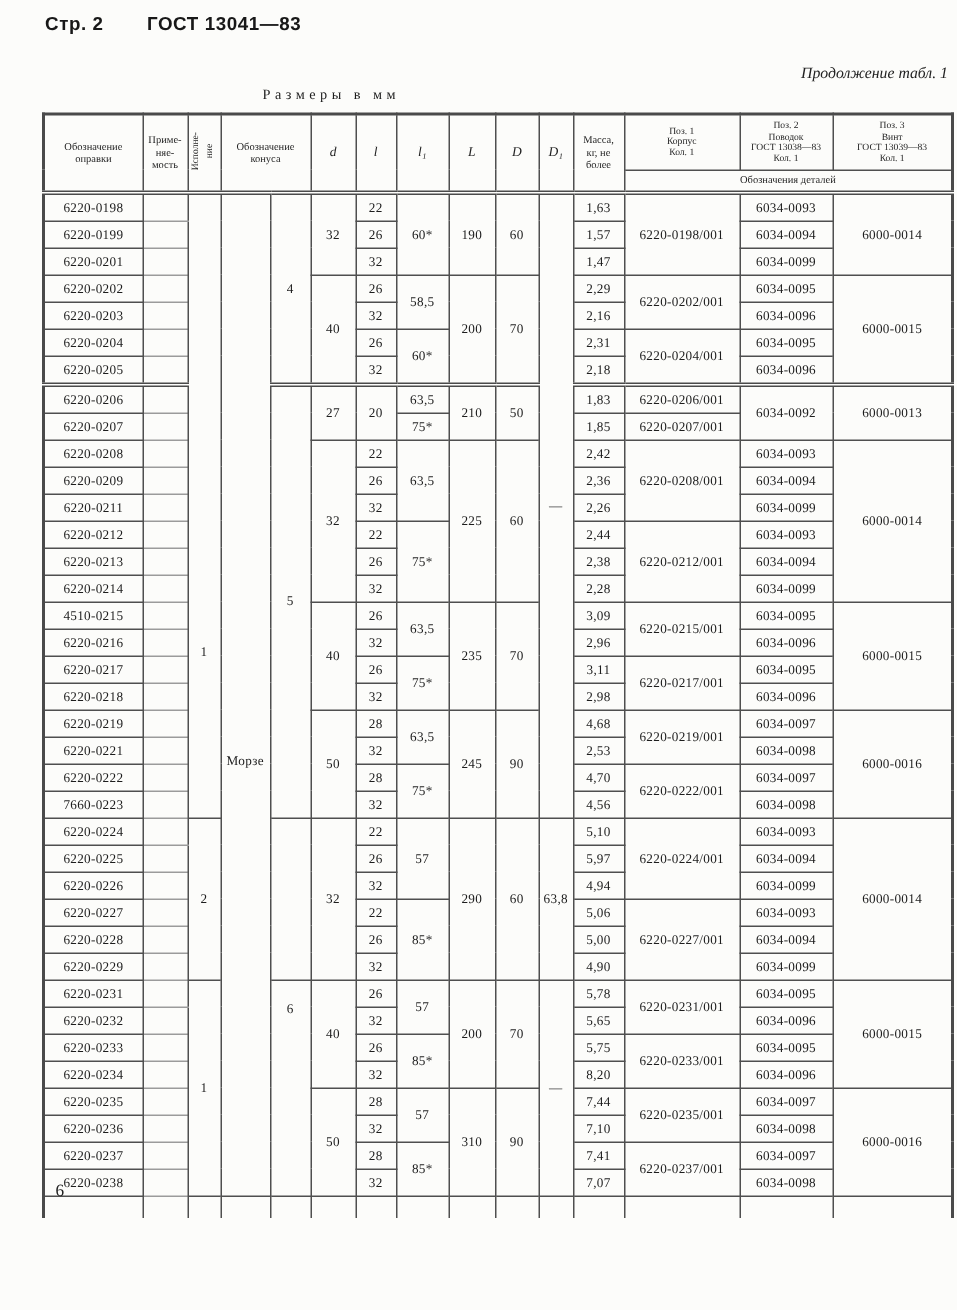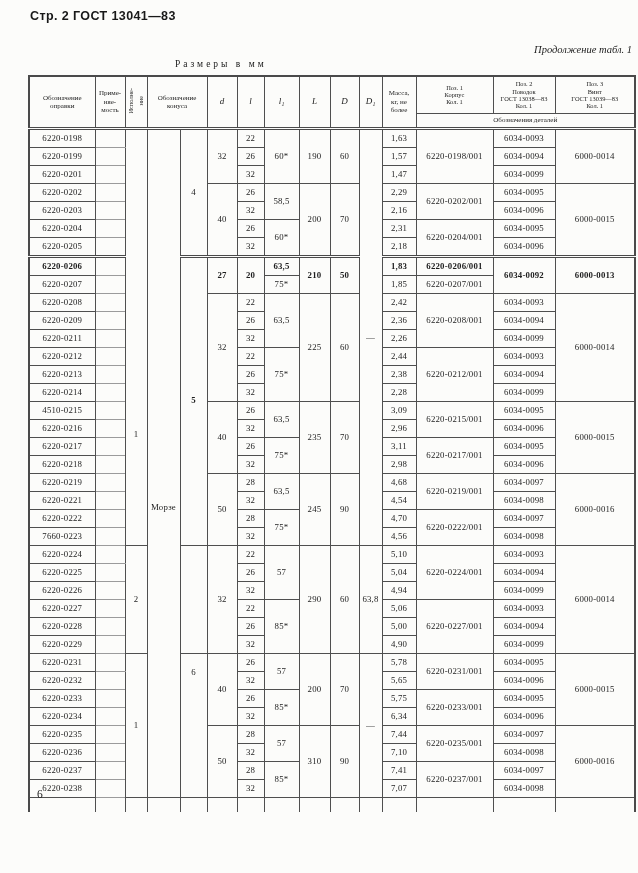--- a/index.html
+++ b/index.html
@@ -6,21 +6,21 @@
   body{
     width:638px;height:873px;position:relative;overflow:hidden;
     background:#fcfcfa;color:#1f1f1f;
     font-family:"Liberation Serif","DejaVu Serif",serif;
   }
   .page-head{
     position:absolute;left:30px;top:9px;
     font-family:"Liberation Sans","DejaVu Sans",sans-serif;
     font-weight:bold;font-size:12.5px;letter-spacing:.4px;color:#181818;
   }
-  .page-head .gost{margin-left:0;text-align:center;}
+  .page-head .gost{margin-left:25px;text-align:center;}
   .continuation{
     position:absolute;top:44px;right:6px;width:300px;text-align:right;
     font-style:italic;font-size:10.5px;color:#222;
   }
   .table-title{
     position:absolute;top:59px;left:175px;width:170px;text-align:left;
     font-size:9.5px;letter-spacing:3px;color:#1c1c1c;
   }
   .page-number{
     position:absolute;left:37px;top:788px;font-size:11.5px;color:#222;
@@ -42,21 +42,21 @@
   #grid th.dim-h{font-style:italic;font-size:9px;}
   #grid th.pos-h{font-size:6.4px;line-height:1.12;}
   .vtext{
     writing-mode:vertical-rl;transform:rotate(180deg);
     display:inline-block;white-space:pre-line;font-size:6.4px;line-height:1.5;
   }
   #grid tbody td{
     font-size:8.8px;height:17px;line-height:1;color:#1d1d1d;letter-spacing:.2px;
   }
   #grid tbody tr:first-child td{border-top:3px double #4a4a4a;}
-  #grid tbody tr.sep td{border-top:3px double #4a4a4a;font-weight:bold;}
+  #grid tbody tr.sep td{border-top:3px double #4a4a4a;}
   #grid tbody td.c-prim{border-top-color:#9b9b9b;border-bottom-color:#9b9b9b;}
   #grid td.deep{vertical-align:top;padding-top:300px;}
   #grid td.wordpos{vertical-align:top;padding-top:373px;}
   #grid td.cone5{vertical-align:top;padding-top:138px;}
   #grid td.cone6{vertical-align:top;padding-top:14px;}
   #grid tr.spacer td{height:14px;border-bottom:none;}
 </style>
 </head>
 <body>
 
@@ -309,21 +309,21 @@
         <td class="c-D" rowspan="4">90</td>
         <td class="c-mass">4,68</td>
         <td class="c-pos1" rowspan="2">6220-0219/001</td>
         <td class="c-pos2">6034-0097</td>
         <td class="c-pos3" rowspan="4">6000-0016</td>
       </tr>
       <tr>
         <td class="c-mark">6220-0221</td>
         <td class="c-prim"></td>
         <td class="c-l">32</td>
-        <td class="c-mass">4,54</td>
+        <td class="c-mass">2,53</td>
         <td class="c-pos2">6034-0098</td>
       </tr>
       <tr>
         <td class="c-mark">6220-0222</td>
         <td class="c-prim"></td>
         <td class="c-l">28</td>
         <td class="c-l1" rowspan="2">75*</td>
         <td class="c-mass">4,70</td>
         <td class="c-pos1" rowspan="2">6220-0222/001</td>
         <td class="c-pos2">6034-0097</td>
@@ -348,21 +348,21 @@
         <td class="c-D1" rowspan="6">63,8</td>
         <td class="c-mass">5,10</td>
         <td class="c-pos1" rowspan="3">6220-0224/001</td>
         <td class="c-pos2">6034-0093</td>
         <td class="c-pos3" rowspan="6">6000-0014</td>
       </tr>
       <tr>
         <td class="c-mark">6220-0225</td>
         <td class="c-prim"></td>
         <td class="c-l">26</td>
-        <td class="c-mass">5,04</td>
+        <td class="c-mass">5,97</td>
         <td class="c-pos2">6034-0094</td>
       </tr>
       <tr>
         <td class="c-mark">6220-0226</td>
         <td class="c-prim"></td>
         <td class="c-l">32</td>
         <td class="c-mass">4,94</td>
         <td class="c-pos2">6034-0099</td>
       </tr>
       <tr>
@@ -417,21 +417,21 @@
         <td class="c-l">26</td>
         <td class="c-l1" rowspan="2">85*</td>
         <td class="c-mass">5,75</td>
         <td class="c-pos1" rowspan="2">6220-0233/001</td>
         <td class="c-pos2">6034-0095</td>
       </tr>
       <tr>
         <td class="c-mark">6220-0234</td>
         <td class="c-prim"></td>
         <td class="c-l">32</td>
-        <td class="c-mass">6,34</td>
+        <td class="c-mass">8,20</td>
         <td class="c-pos2">6034-0096</td>
       </tr>
       <tr>
         <td class="c-mark">6220-0235</td>
         <td class="c-prim"></td>
         <td class="c-d" rowspan="4">50</td>
         <td class="c-l">28</td>
         <td class="c-l1" rowspan="2">57</td>
         <td class="c-L" rowspan="4">310</td>
         <td class="c-D" rowspan="4">90</td>

